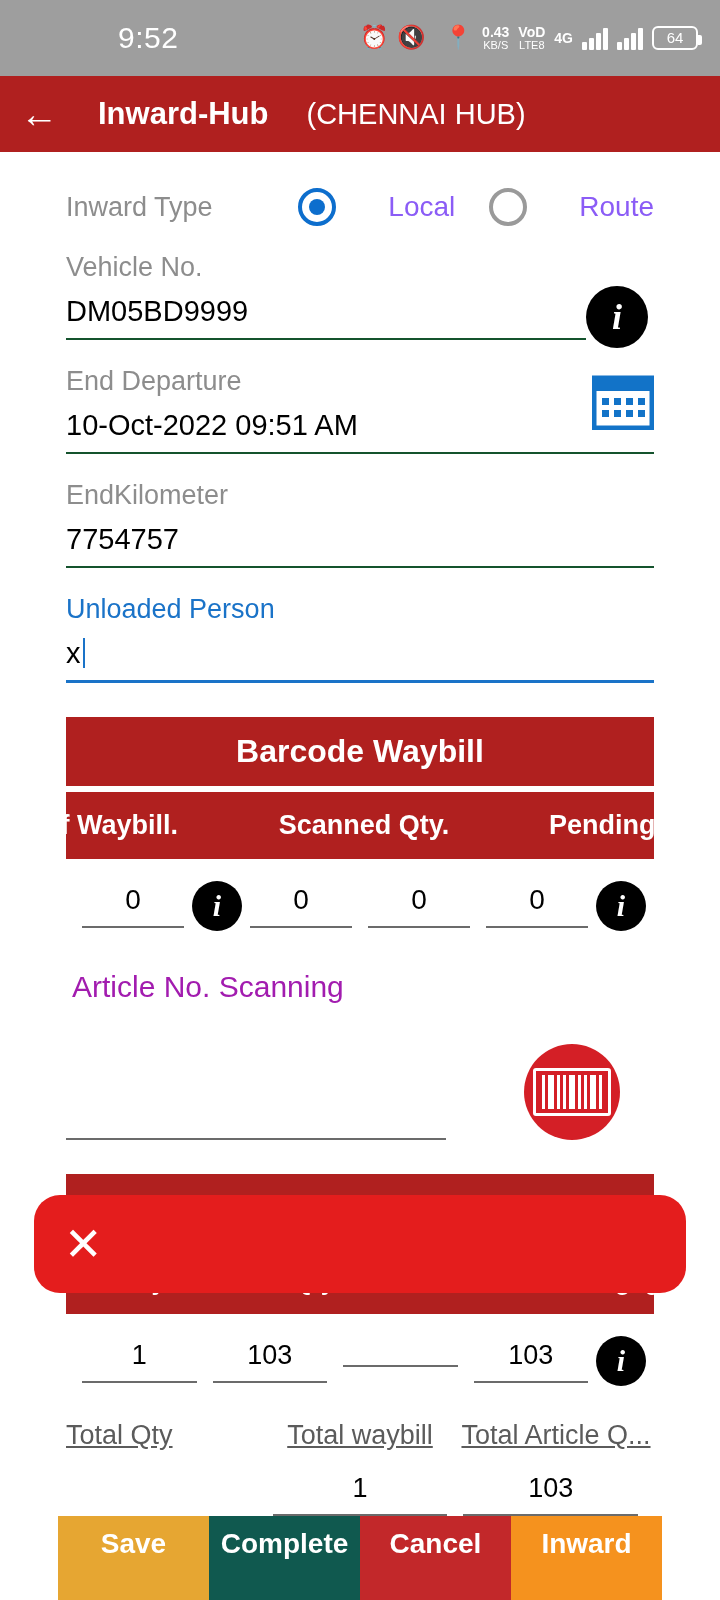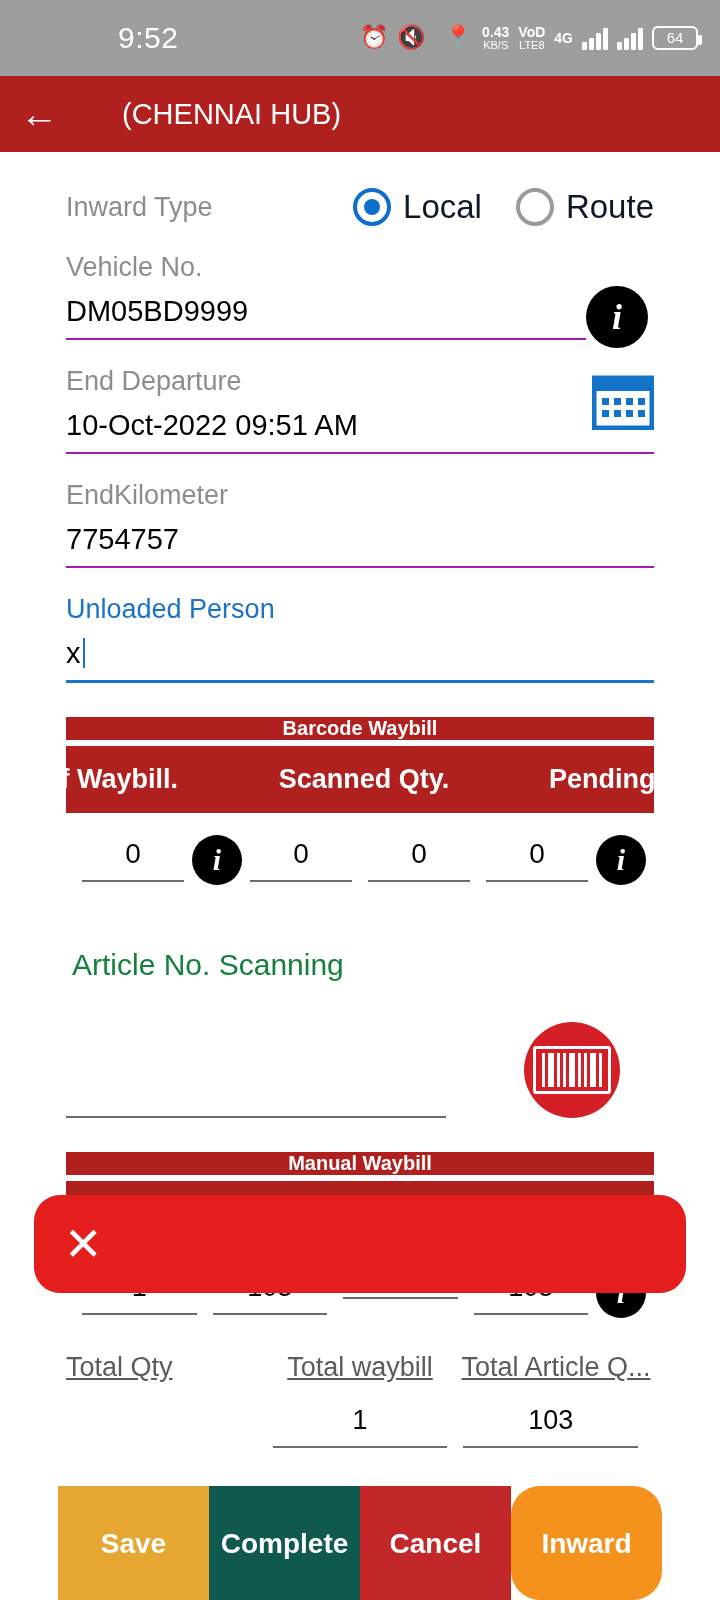--- a/index.html
+++ b/index.html
@@ -45,62 +45,62 @@
   .form { padding: 0 66px; }
   .row-radio { display: flex; align-items: center; margin-top: 36px; }
   .label-muted { color: #8d8d8d; font-size: 27px; }
   .radio-group { margin-left: auto; display: flex; align-items: center; gap: 12px; }
   .radio { width: 38px; height: 38px; border-radius: 50%; border: 4px solid #9a9a9a; display: inline-block; position: relative; }
   .radio.on { border-color: #0d6ecd; }
   .radio.on:after {
     content:""; position:absolute; left:7px; top:7px; width:16px; height:16px;
     border-radius:50%; background:#0d6ecd;
   }
-  .radio-label { font-size: 33px; color: #0f172a; margin-right: 22px; }
+  .radio-label { font-size: 28px; color: #8b5cf6; margin-right: 22px; margin-left: 40px; }
   .radio-label.last { margin-right: 0; }
 
   .field { margin-top: 26px; position: relative; }
   .field .flabel { font-size: 27px; color: #8d8d8d; }
   .field .flabel.blue { color: #1a73c8; }
   .field .fvalue {
     font-size: 29px; color: #000; padding: 12px 0 10px 0;
-    border-bottom: 2px solid #a21caf; min-height: 52px;
+    border-bottom: 2px solid #14532d; min-height: 52px;
   }
   .field .fvalue.focus { border-bottom: 3px solid #1a73c8; }
   .field.short .fvalue { width: 520px; }
   .caret { display:inline-block; width:2px; height:30px; background:#1a73c8; vertical-align:-5px; margin-left:2px;}
 
   .info-badge {
     position: absolute; width: 62px; height: 62px; border-radius: 50%;
     background: #000; color: #fff; font-family: "Liberation Serif", serif;
     font-weight: bold; font-style: italic; font-size: 36px;
     display: flex; align-items: center; justify-content: center;
   }
   .cal-icon { position: absolute; right: 0; top: 6px; width: 62px; height: 58px; }
 
   
   .band {
     background: #b0201f; color: #fff; text-align: center; font-weight: bold;
-    font-size: 20px; padding: 0 0; margin-top: 34px;
+    font-size: 32px; padding: 16px 0; margin-top: 34px;
   }
   .band.cols {
     margin-top: 6px; display: flex; font-size: 27px; padding: 18px 0;
     overflow: hidden;
   }
   .band.cols span { flex: 1; text-align: center; white-space: nowrap; }
   .band.cols span:first-child { text-align: left; padding-left: 0; margin-left: -22px; }
   .band.cols span:last-child { text-align: right; margin-right: -30px; }
 
   .values-row { display: flex; align-items: center; margin-top: 22px; padding: 0 8px; }
   .cell { flex: 1; text-align: center; font-size: 28px; border-bottom: 2px solid #6b6b6b; padding-bottom: 10px; margin: 0 8px; }
   .cell-badge { width: 50px; height: 50px; border-radius: 50%; background:#000; color:#fff;
     font-family:"Liberation Serif", serif; font-style: italic; font-weight: bold; font-size: 30px;
     display:flex; align-items:center; justify-content:center; flex: 0 0 auto; }
 
-  .scan-title { font-size: 30px; color: #15803d; margin-top: 63px; padding-left: 6px; }
+  .scan-title { font-size: 30px; color: #a21caf; margin-top: 39px; padding-left: 6px; }
   .scan-row { display: flex; align-items: flex-end; margin-top: 40px; }
   .scan-input { width: 380px; border-bottom: 2px solid #6b6b6b; height: 66px; }
   .scan-btn {
     margin-left: auto; margin-right: 34px; width: 96px; height: 96px; border-radius: 50%;
     background: #d41f26; display: flex; align-items: center; justify-content: center;
   }
   .barcode-glyph { display: flex; align-items: center; gap: 3px; }
   .barcode-glyph i { display: block; width: 3px; height: 34px; background: #fff; }
   .barcode-glyph i.w { width: 6px; }
   .barcode-frame { border: 3px solid #fff; padding: 4px 6px; border-radius: 3px; }
@@ -117,25 +117,25 @@
   .toast {
     position: absolute; left: 34px; top: 1195px; width: 652px;
     background: #e41d1d; color: #fff; border-radius: 26px;
     display: flex; align-items: center; padding: 26px 30px;
   }
   .toast-close { font-size: 46px; line-height: 1; margin-right: 26px; font-weight: 300; }
   .toast-msg { font-size: 28px; line-height: 1.35; }
 
   
   .bottom-bar { position: absolute; left: 0; bottom: 0; width: 720px; display: flex; padding: 0 58px; }
-  .btn { flex: 1; text-align: center; color: #fff; font-weight: bold; font-size: 28px; padding: 42px 0 40px 0; }
+  .btn { flex: 1; text-align: center; color: #fff; font-weight: bold; font-size: 28px; padding: 12px 0 40px 0; }
   .btn.save { background: #e6a632; }
   .btn.complete { background: #10594f; }
   .btn.cancel { background: #c2282a; }
-  .btn.inward { background: #f5921e; border-radius: 29px; }
+  .btn.inward { background: #f5921e; }
 </style>
 </head>
 <body>
 
 <div class="screen">
 
   <div class="statusbar">
     <div class="status-time">9:52</div>
     <div class="status-icons">
       <span class="si">⏰</span>
@@ -164,20 +164,21 @@
           <i></i>
         </span>
       <span class="battery">
         <span>64</span>
       </span>
     </div>
   </div>
 
   <div class="appbar">
     <div class="back-arrow">←</div>
+    <div class="appbar-title">Inward-Hub</div>
     <div class="appbar-sub">(CHENNAI HUB)</div>
   </div>
 
   <div class="form">
 
     <div class="row-radio">
       <div class="label-muted">Inward Type</div>
       <div class="radio-group">
         <span class="radio on"></span>
         <span class="radio-label">Local</span>

